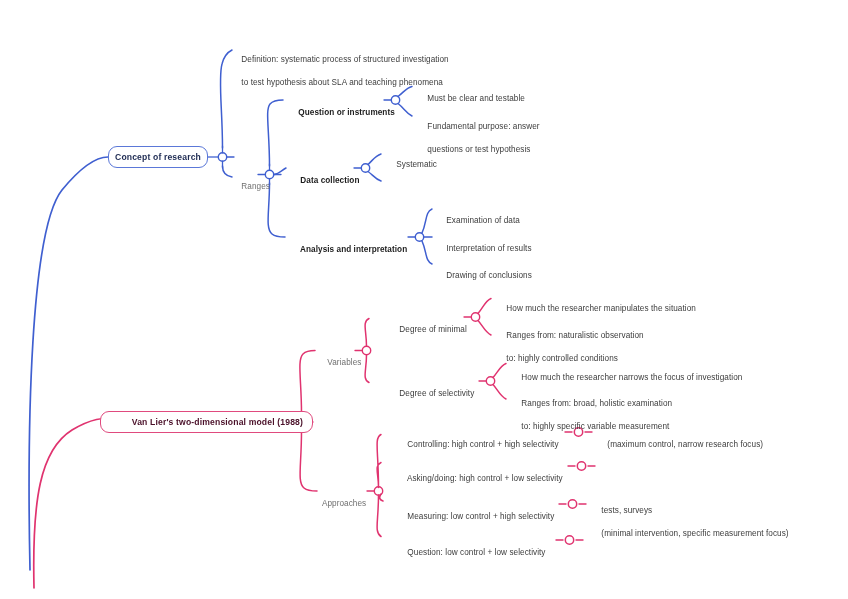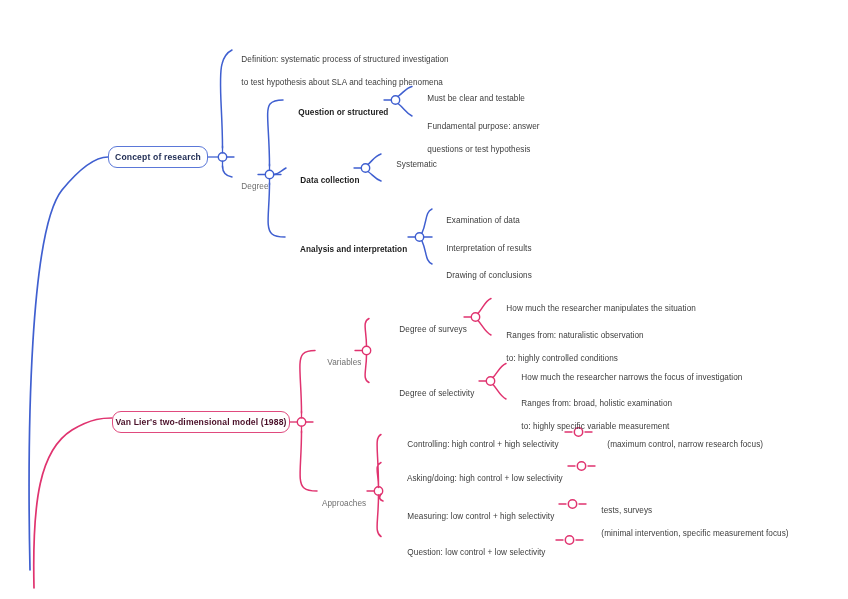--- a/index.html
+++ b/index.html
@@ -123,35 +123,35 @@
       <path d="M556 540 L 563 540 M576 540 L 583 540" stroke="#e0336f" stroke-width="1.4"></path>
       <circle cx="569.5" cy="540" r="4.2" fill="#ffffff" stroke="#e0336f" stroke-width="1.5"></circle>
 
     </g>
   </svg>
 
   <div class="rootbox blue" style="left:108px;top:146px;width:100px;height:22px;">
     <span>Concept of research</span>
   </div>
 
-  <div class="rootbox pink" style="left:112px;top:411px;width:178px;height:22px;">
+  <div class="rootbox pink" style="left:100px;top:411px;width:213px;height:22px;justify-content:flex-end;">
     <span>Van Lier's two-dimensional model (1988)</span>
   </div>
 
   <div class="lbl" style="left:232px;top:42px;">
     <span class="b">Definition:</span><span> systematic process of structured investigation</span><br>
     <span>to test hypothesis about SLA and teaching phenomena</span>
   </div>
 
   <div class="lbl gray" style="left:232px;top:169px;">
-    <span>Degree</span>
+    <span>Ranges</span>
   </div>
 
   <div class="lbl b" style="left:289px;top:95px;">
-    <span>Question or structured</span>
+    <span>Question or instruments</span>
   </div>
 
   <div class="lbl" style="left:418px;top:81px;">
     <span>Must be clear and testable</span>
   </div>
 
   <div class="lbl" style="left:418px;top:109px;">
     <span>Fundamental purpose: answer</span><br>
     <span>questions or test hypothesis</span>
   </div>
@@ -179,21 +179,21 @@
 
   <div class="lbl" style="left:437px;top:258px;">
     <span>Drawing of conclusions</span>
   </div>
 
   <div class="lbl gray" style="left:318px;top:345px;">
     <span>Variables</span>
   </div>
 
   <div class="lbl" style="left:390px;top:312px;">
-    <span>Degree of </span><span class="b">surveys</span>
+    <span>Degree of </span><span class="b">minimal</span>
   </div>
 
   <div class="lbl" style="left:497px;top:291px;">
     <span>How much the researcher </span><span class="b">manipulates the situation</span>
   </div>
 
   <div class="lbl" style="left:497px;top:318px;">
     <span>Ranges from: naturalistic observation</span><br>
     <span>to: highly controlled conditions</span>
   </div>

